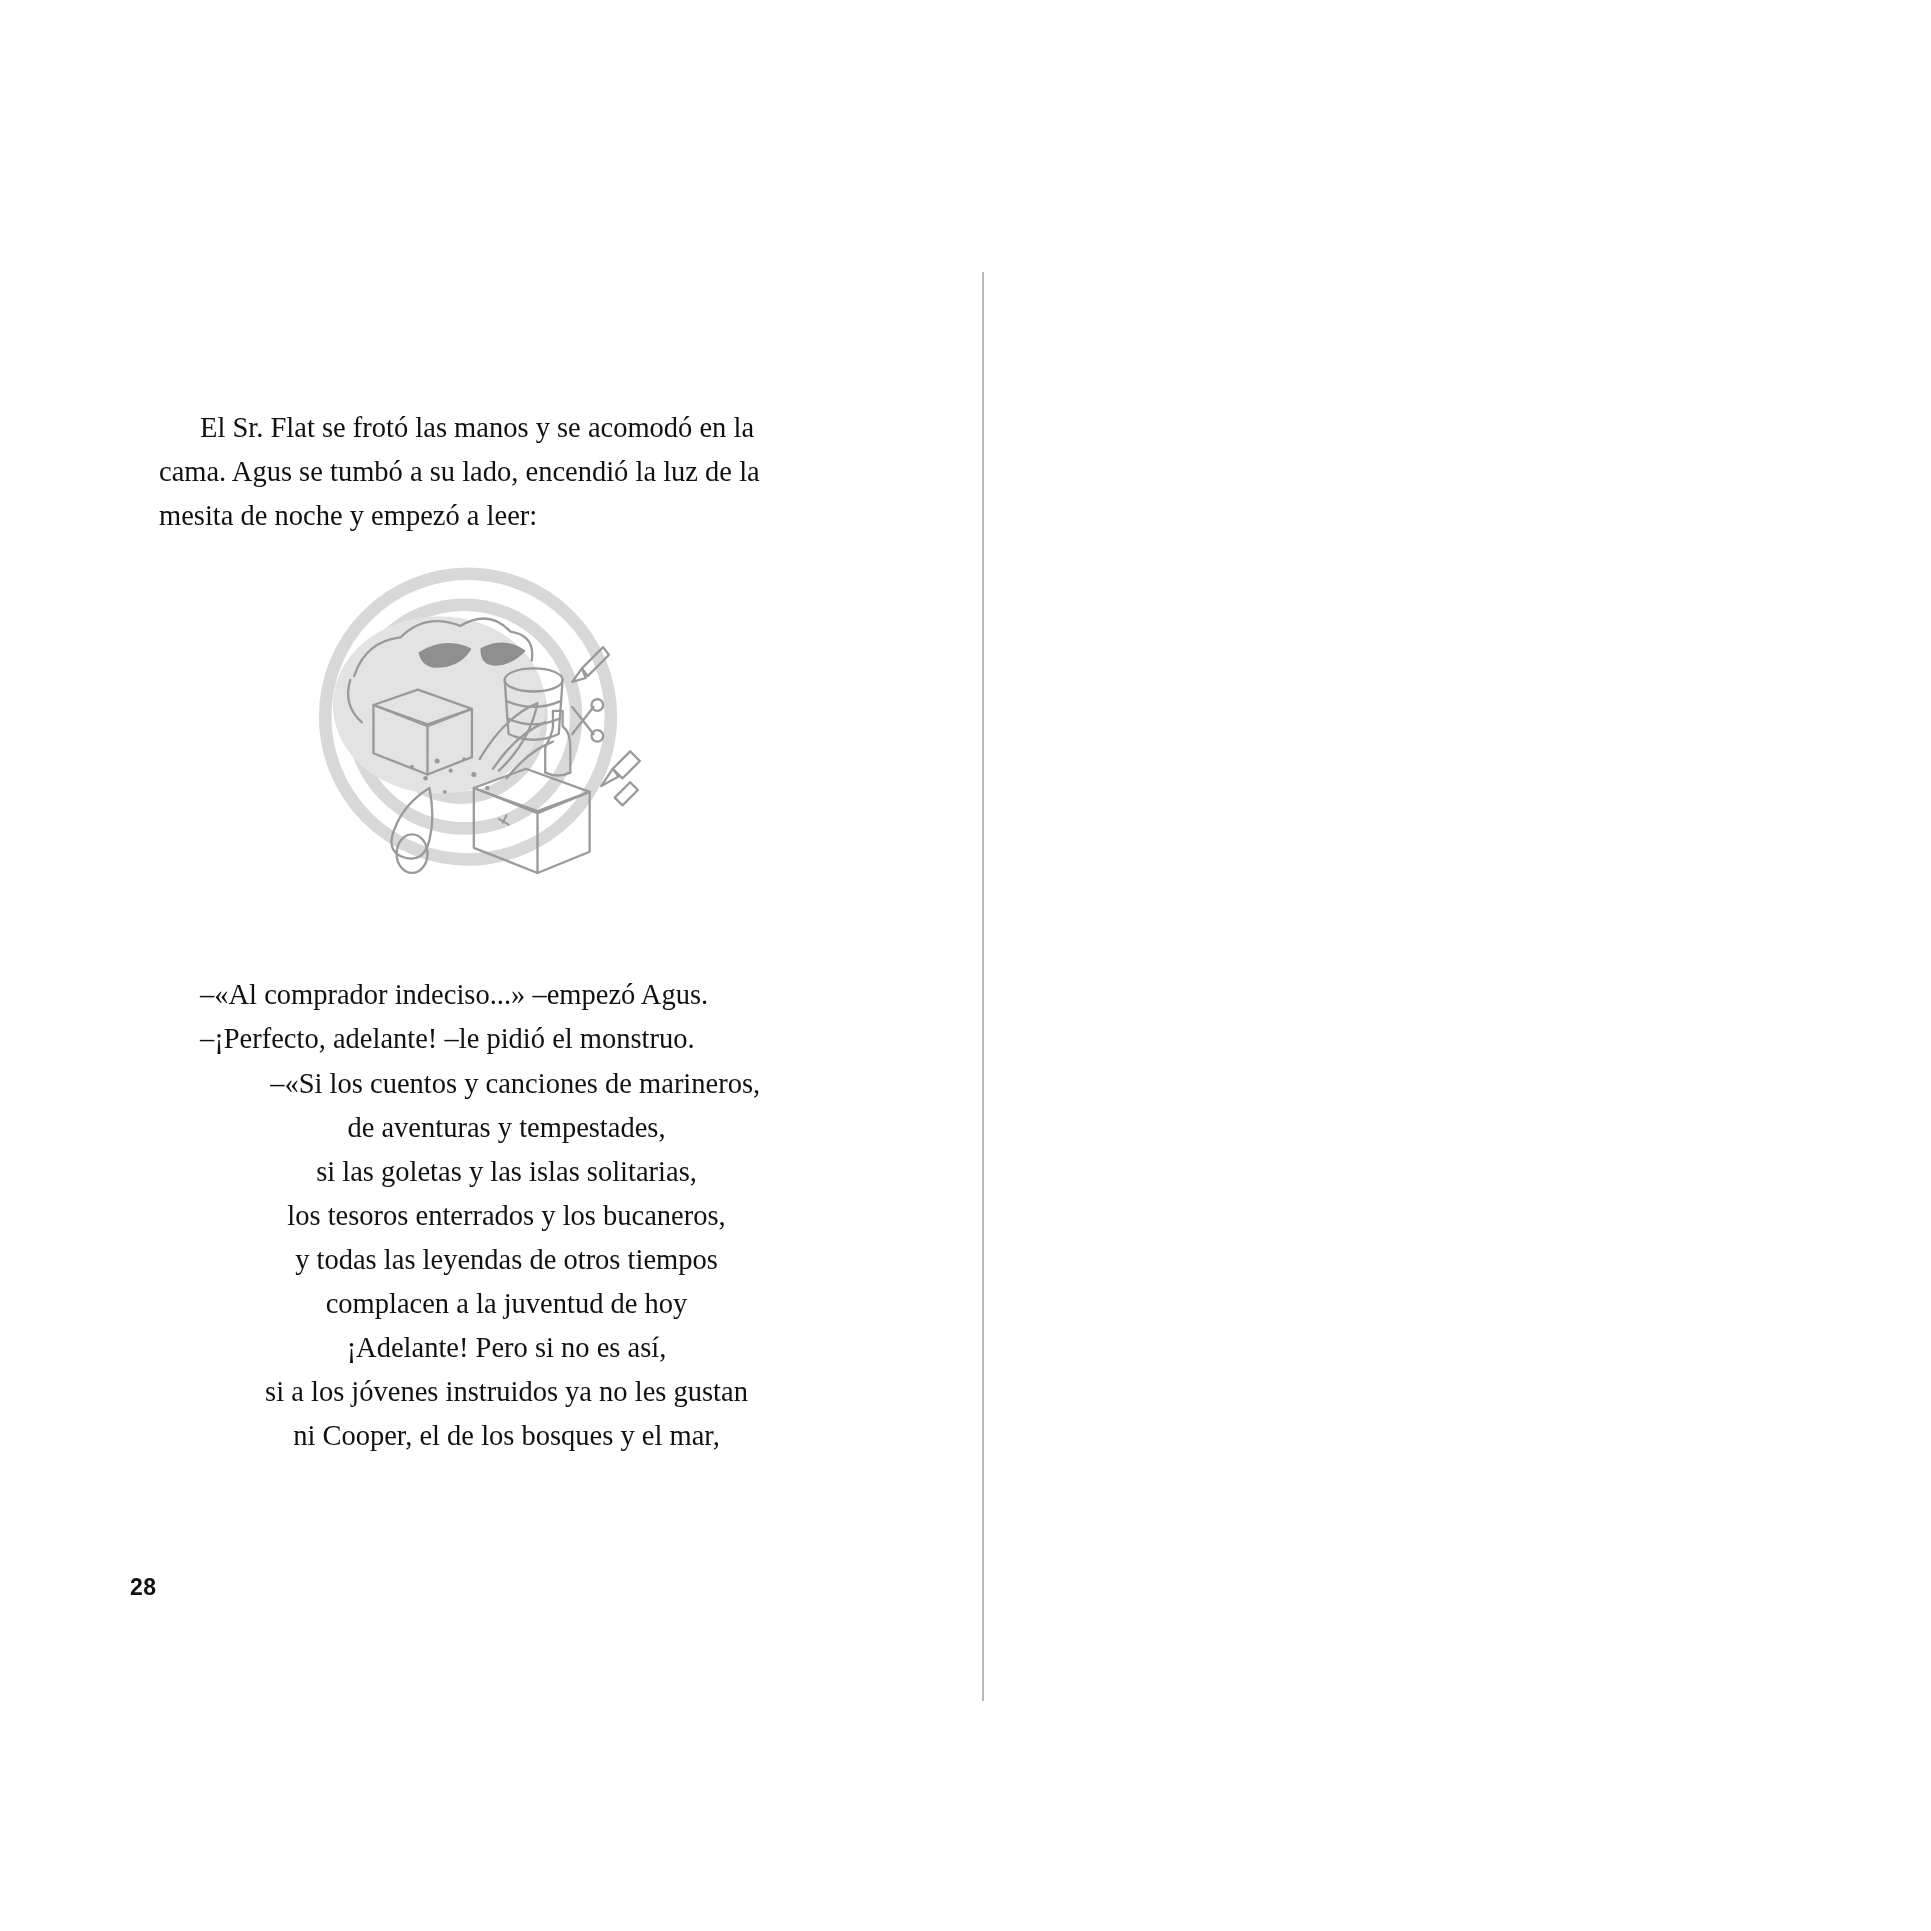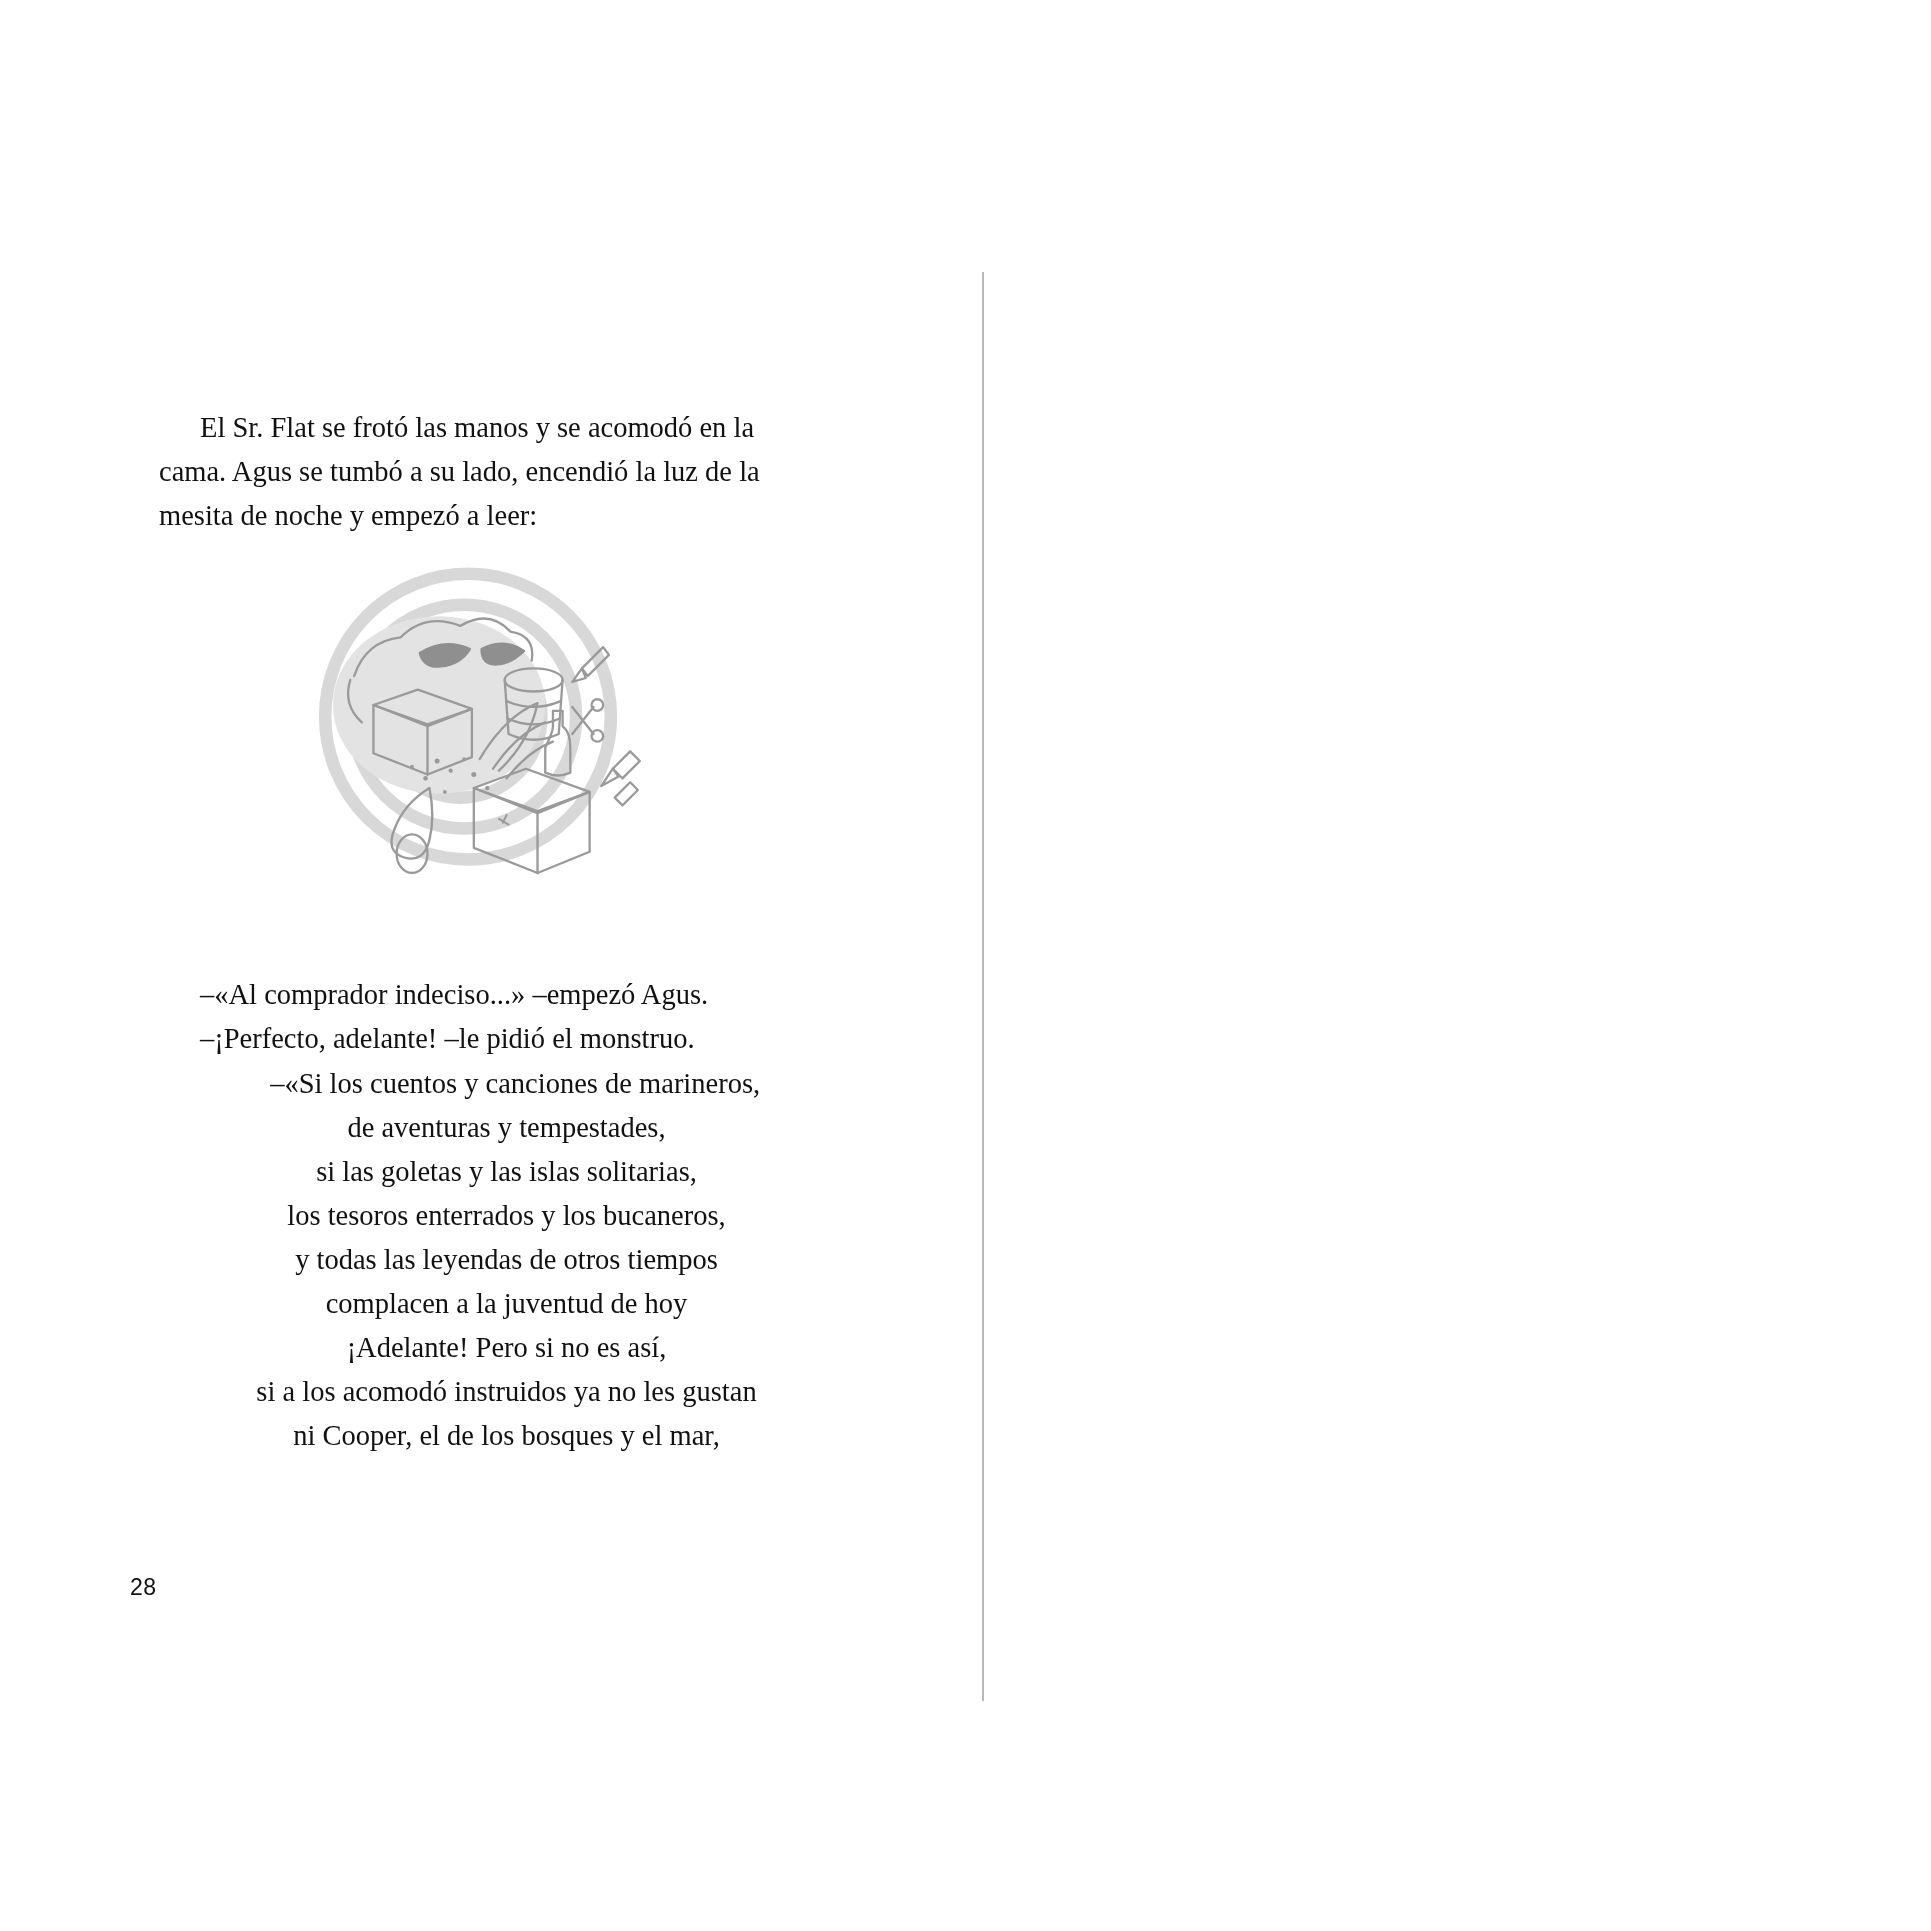--- a/index.html
+++ b/index.html
@@ -63,21 +63,21 @@
     line-height: 44px;
   }
   .verse .vline { display: block; }
   .verse .vline.first { text-indent: 17.4px; }
 
   .folio {
     position: absolute;
     left: 114px;
     top: 1574px;
     font-family: "Liberation Sans", sans-serif;
-    font-weight: normal;
+    font-weight: bold;
     font-size: 23px;
     letter-spacing: 0.5px;
     color: #111;
   }
 
   
   .spiral-illo {
     position: absolute;
     left: 259px;
     top: 560px;
@@ -173,21 +173,21 @@
     </div>
 
     <div class="verse" style="position:absolute;left:143px;top:1062px;width:695px;text-align:center;">
       <span class="vline first">–«Si los cuentos y canciones de marineros,</span>
       <span class="vline">de aventuras y tempestades,</span>
       <span class="vline">si las goletas y las islas solitarias,</span>
       <span class="vline">los tesoros enterrados y los bucaneros,</span>
       <span class="vline">y todas las leyendas de otros tiempos</span>
       <span class="vline">complacen a la juventud de hoy</span>
       <span class="vline">¡Adelante! Pero si no es así,</span>
-      <span class="vline">si a los acomodó instruidos ya no les gustan</span>
+      <span class="vline">si a los jóvenes instruidos ya no les gustan</span>
       <span class="vline">ni Cooper, el de los bosques y el mar,</span>
     </div>
 
     <div class="folio">28</div>
   </div>
 
   <div class="page page-right">
 
     
 

